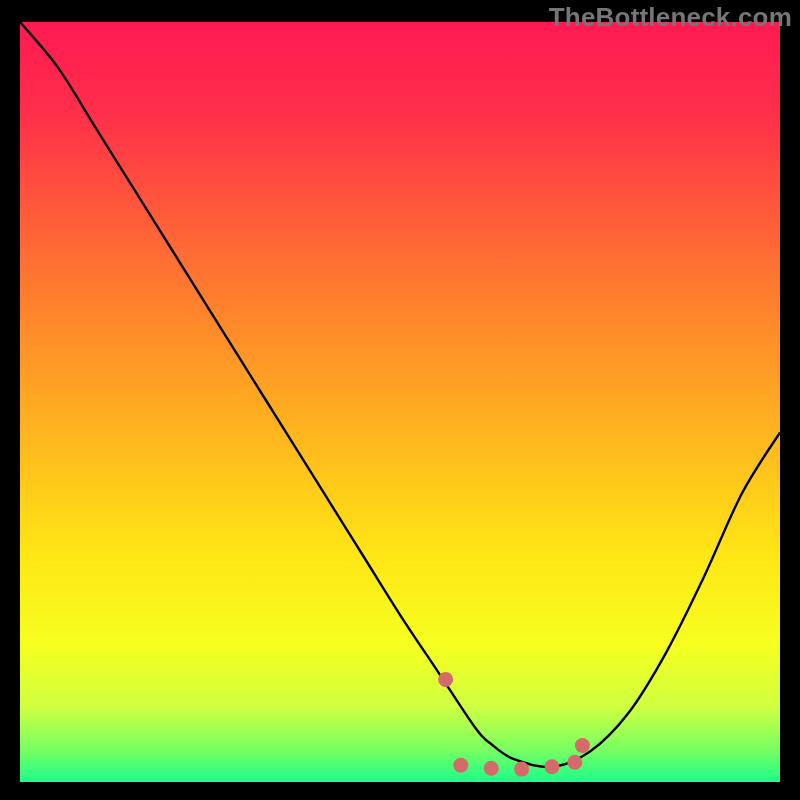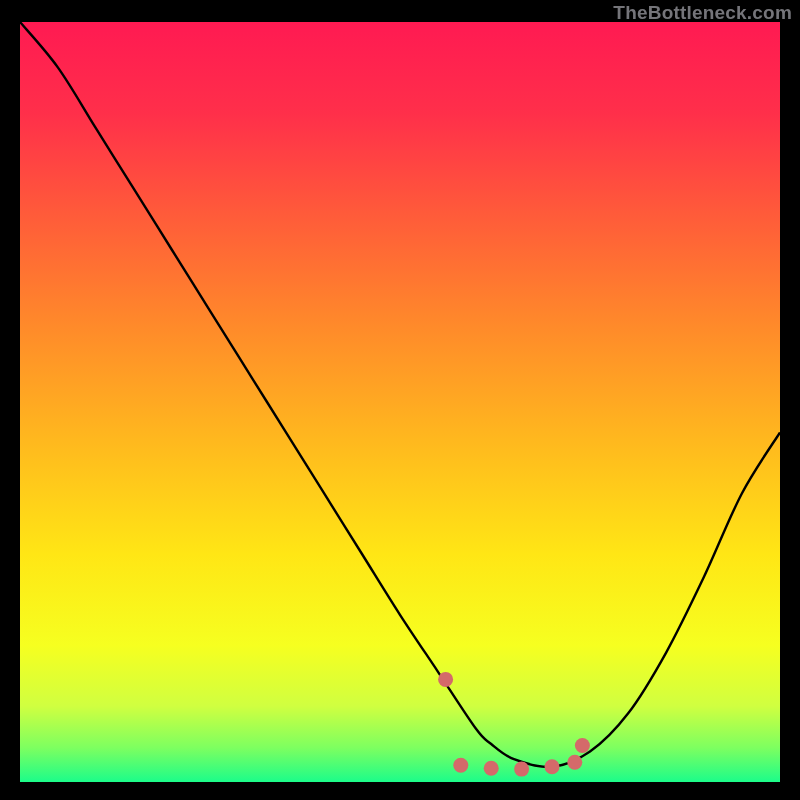--- a/index.html
+++ b/index.html
@@ -8,21 +8,21 @@
     position: relative;
     width: 800px;
     height: 800px;
     background: #000;
   }
   .watermark {
     position: absolute;
     top: 2px;
     right: 8px;
     font-family: Arial, Helvetica, sans-serif;
-    font-size: 19px;
+    font-size: 26px;
     font-weight: 600;
     color: #75757a;
     letter-spacing: 0.2px;
     z-index: 10;
   }
   .plot {
     position: absolute;
     left: 20px;
     top: 22px;
     width: 760px;

